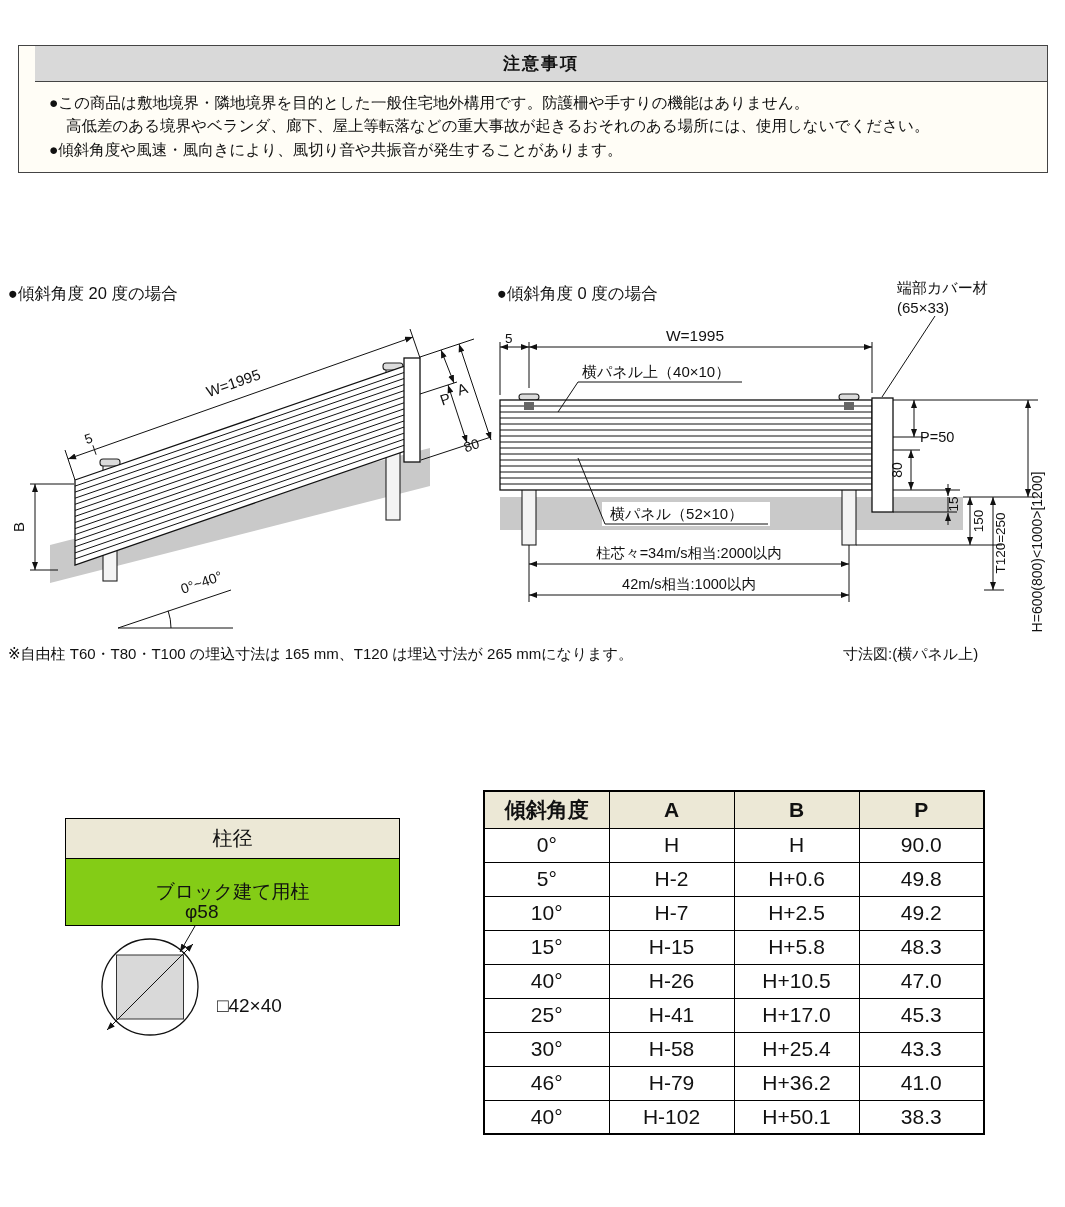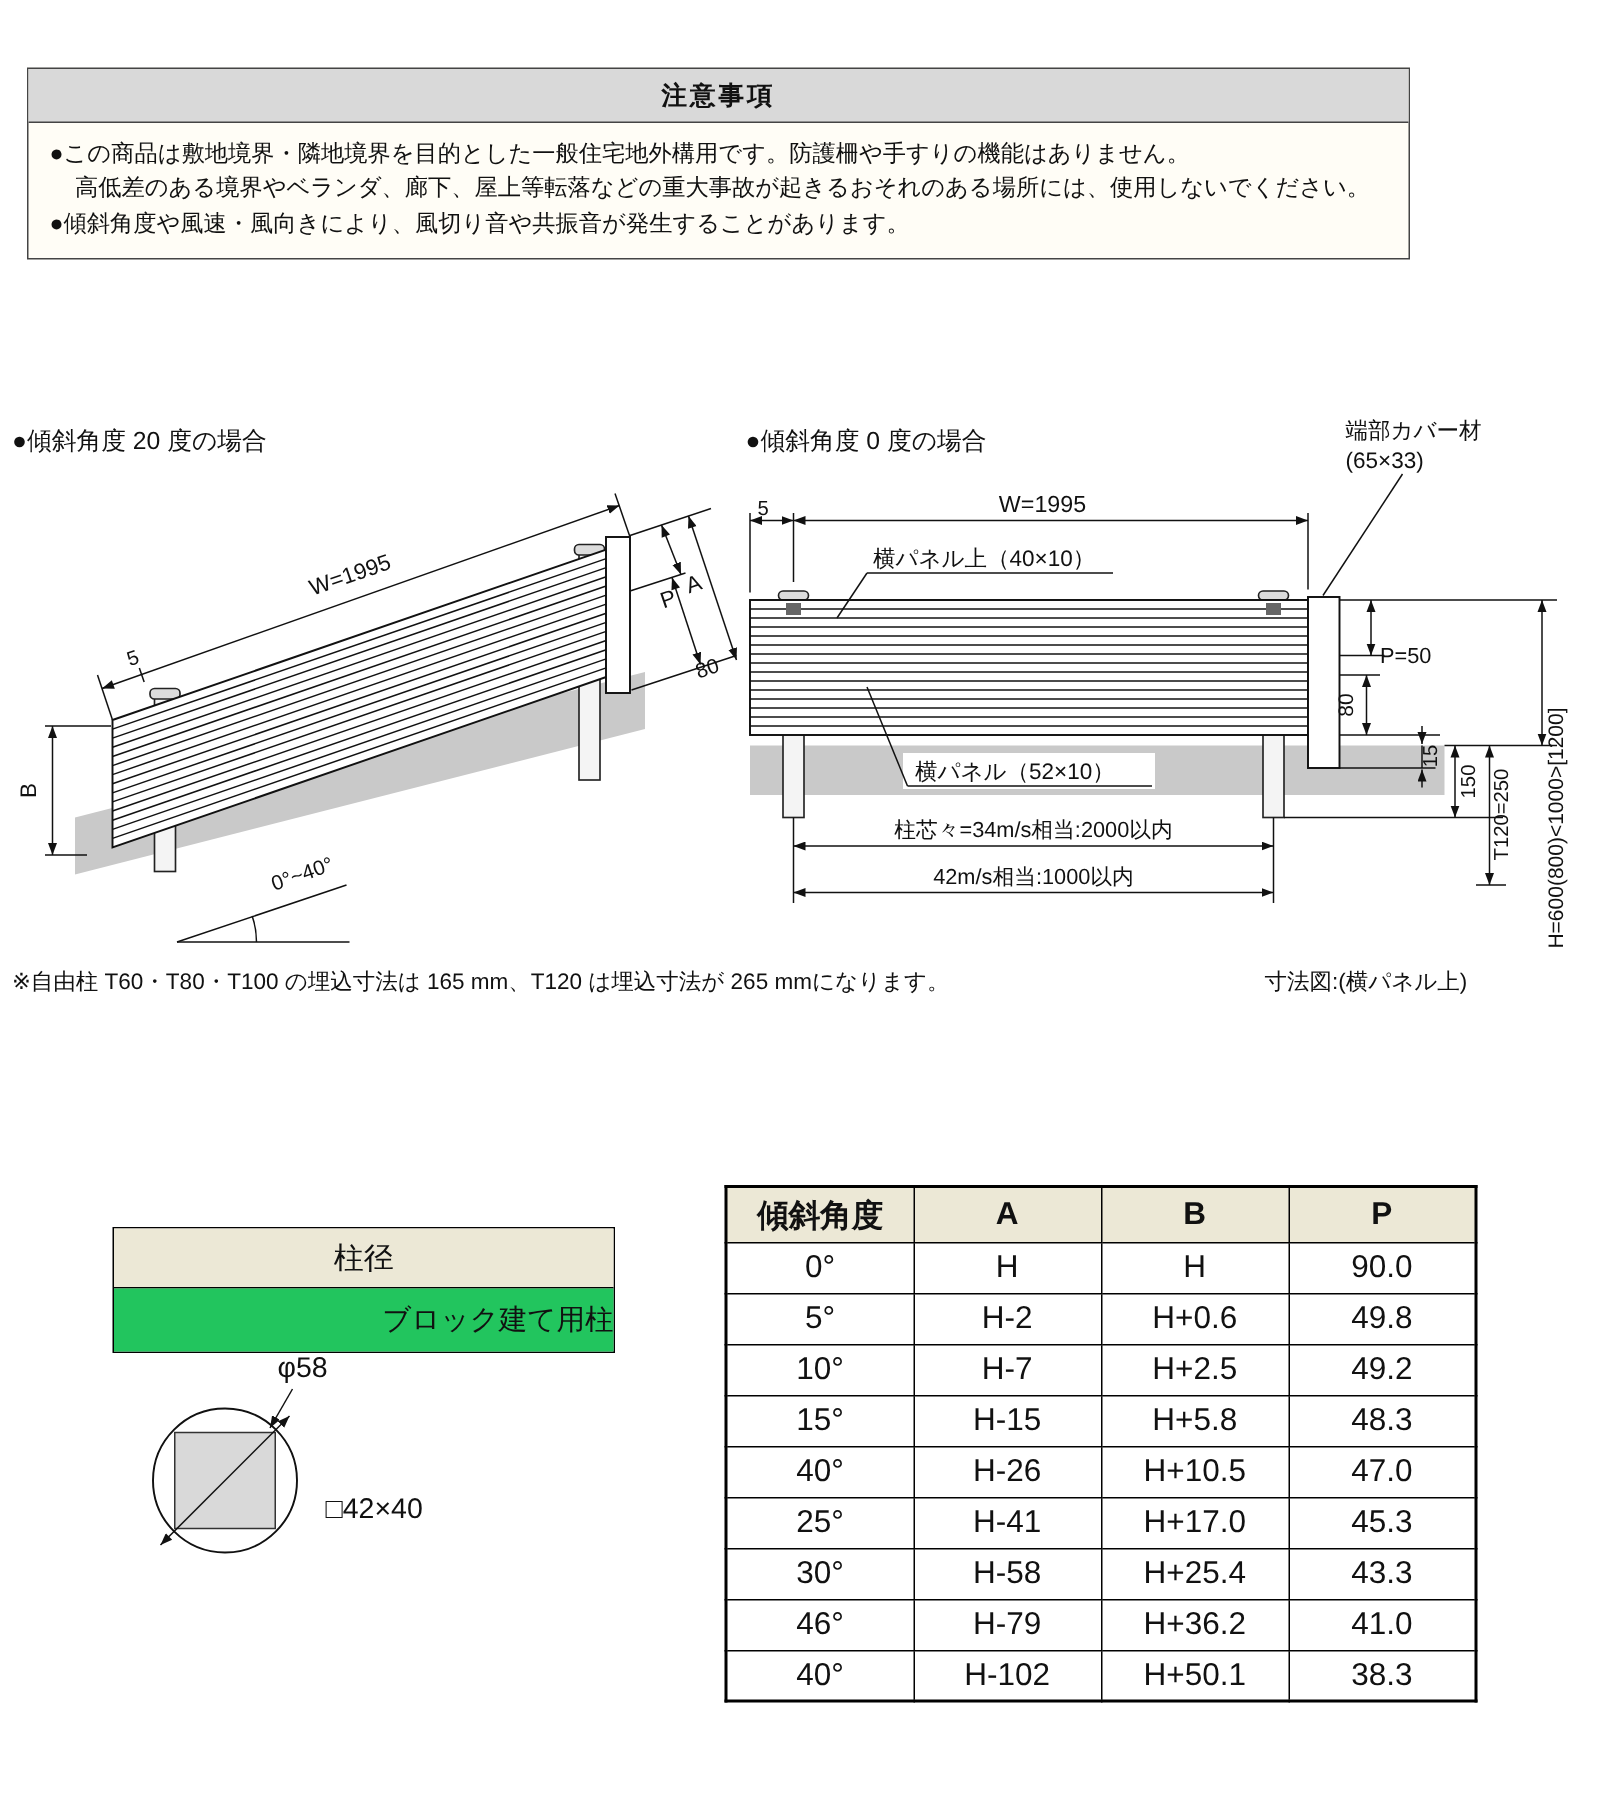--- a/index.html
+++ b/index.html
@@ -1,35 +1,35 @@
 <!DOCTYPE html>
 <html><head>
 <meta charset="utf-8">
 <style>
   * { margin:0; padding:0; box-sizing:border-box; }
   body { background:#fff; font-family:"Liberation Sans","DejaVu Sans",sans-serif; color:#111; }
   .page { position:relative; width:1065px; height:1207px; background:#ffffff; overflow:hidden; }
   .abs { position:absolute; }
 
   
-  .notice-box { position:absolute; left:18px; top:45px; width:922px; border:1px solid #444; background:#fffdf6; }
+  .notice-box { position:absolute; left:18px; top:45px; width:1030px; border:1px solid #444; background:#fffdf6;padding-left:16px; }
   .notice-title { background:#d9d9d9; border-bottom:1px solid #444; text-align:center;
                   font-size:17px; font-weight:bold; letter-spacing:2px; padding:6px 0; }
   .notice-body { padding:9px 14px 11px 14px; font-size:15.5px; line-height:1.5; }
   .notice-body .cont { padding-left:17px; }
 
   .diagram-title { position:absolute; font-size:16.5px; }
   .small-label { position:absolute; font-size:15px; line-height:1.35; }
   .note-line { position:absolute; font-size:15px; }
 
   
-  .post-box { position:absolute; left:65px; top:818px; width:335px; border:1px solid #000;margin-left:10px; }
+  .post-box { position:absolute; left:65px; top:818px; width:335px; border:1px solid #000; }
   .post-box-header { background:#ece8d6; border-bottom:1px solid #000; text-align:center;
                      font-size:20px; padding:6px 0; }
-  .post-box-sub { background:#22c55e; text-align:right; font-size:19px; padding:8px 0; }
+  .post-box-sub { background:#84cc16; text-align:center; font-size:19px; padding:20px 0; }
 
   
   .spec-table { position:absolute; left:483px; top:790px; border-collapse:collapse; table-layout:fixed; }
   .spec-table th, .spec-table td { border:1px solid #000; text-align:center; font-weight:normal;
                                    font-size:21px; }
   .spec-table th { background:#ece8d6; height:37px; width:125px;font-weight:bold; }
   .spec-table td { height:34px; background:#fff; }
   .spec-table { border:2px solid #000; }
 
   svg text { fill:#111; font-family:"Liberation Sans","DejaVu Sans",sans-serif; }

